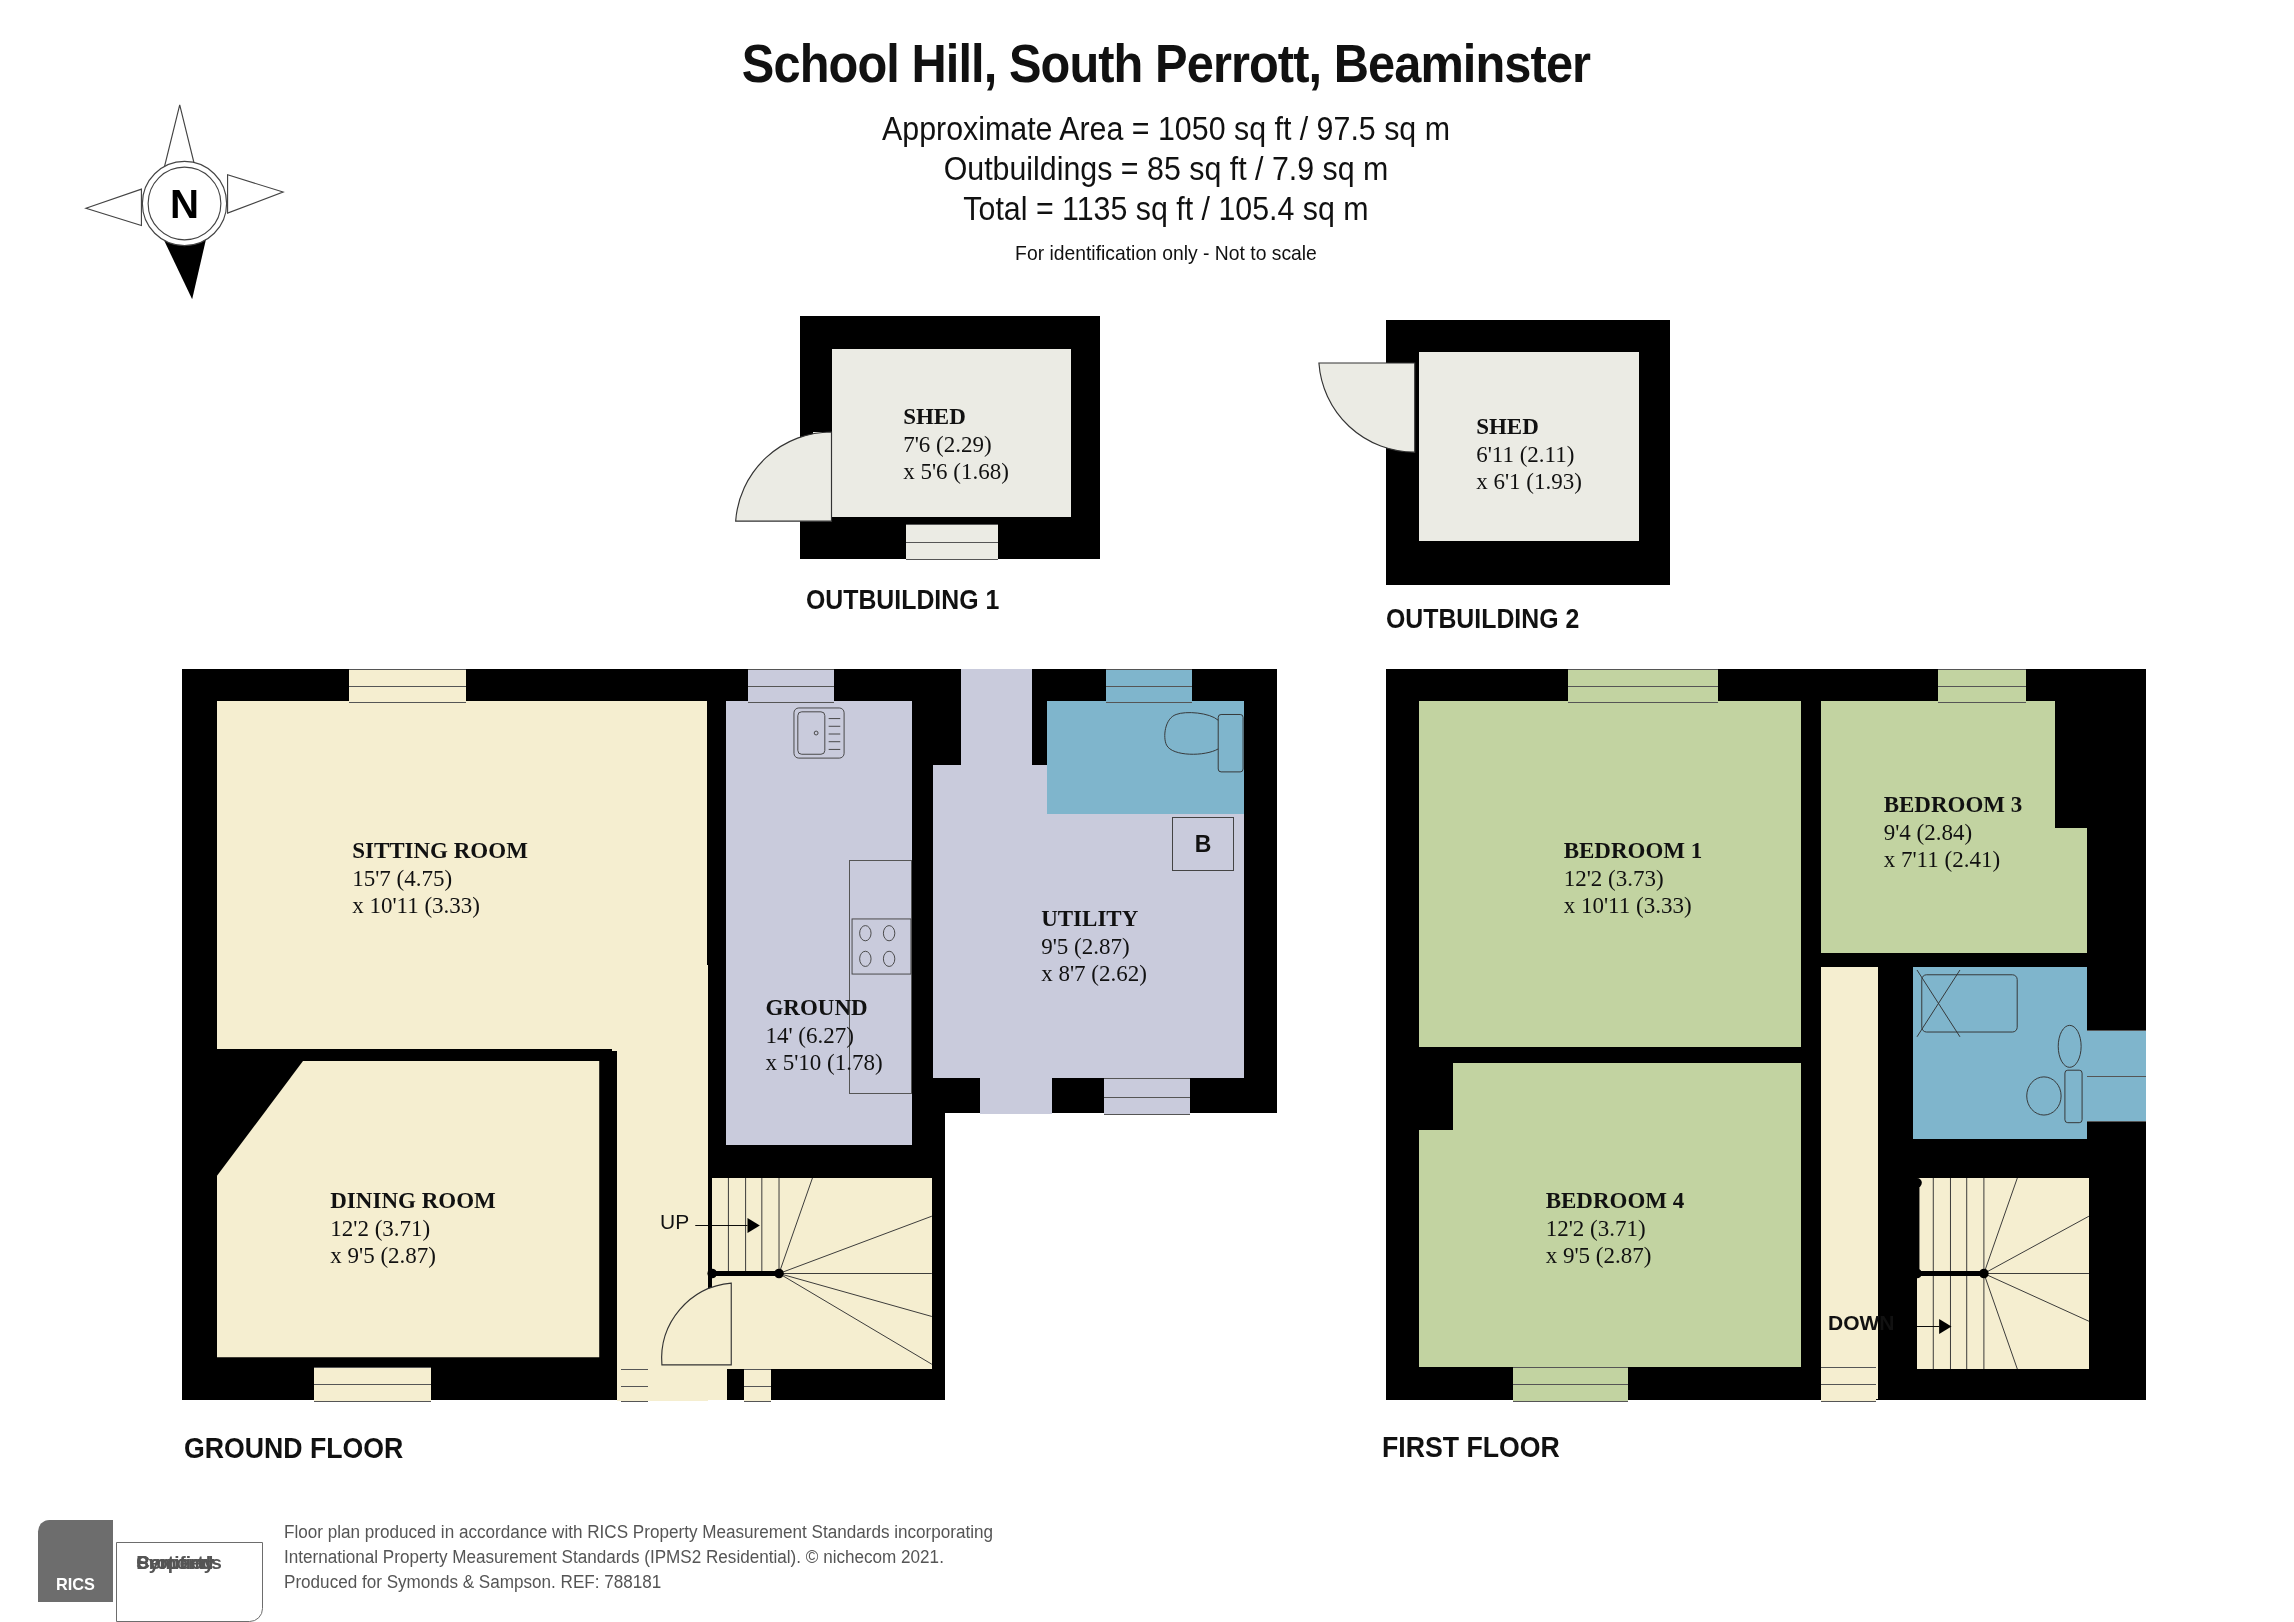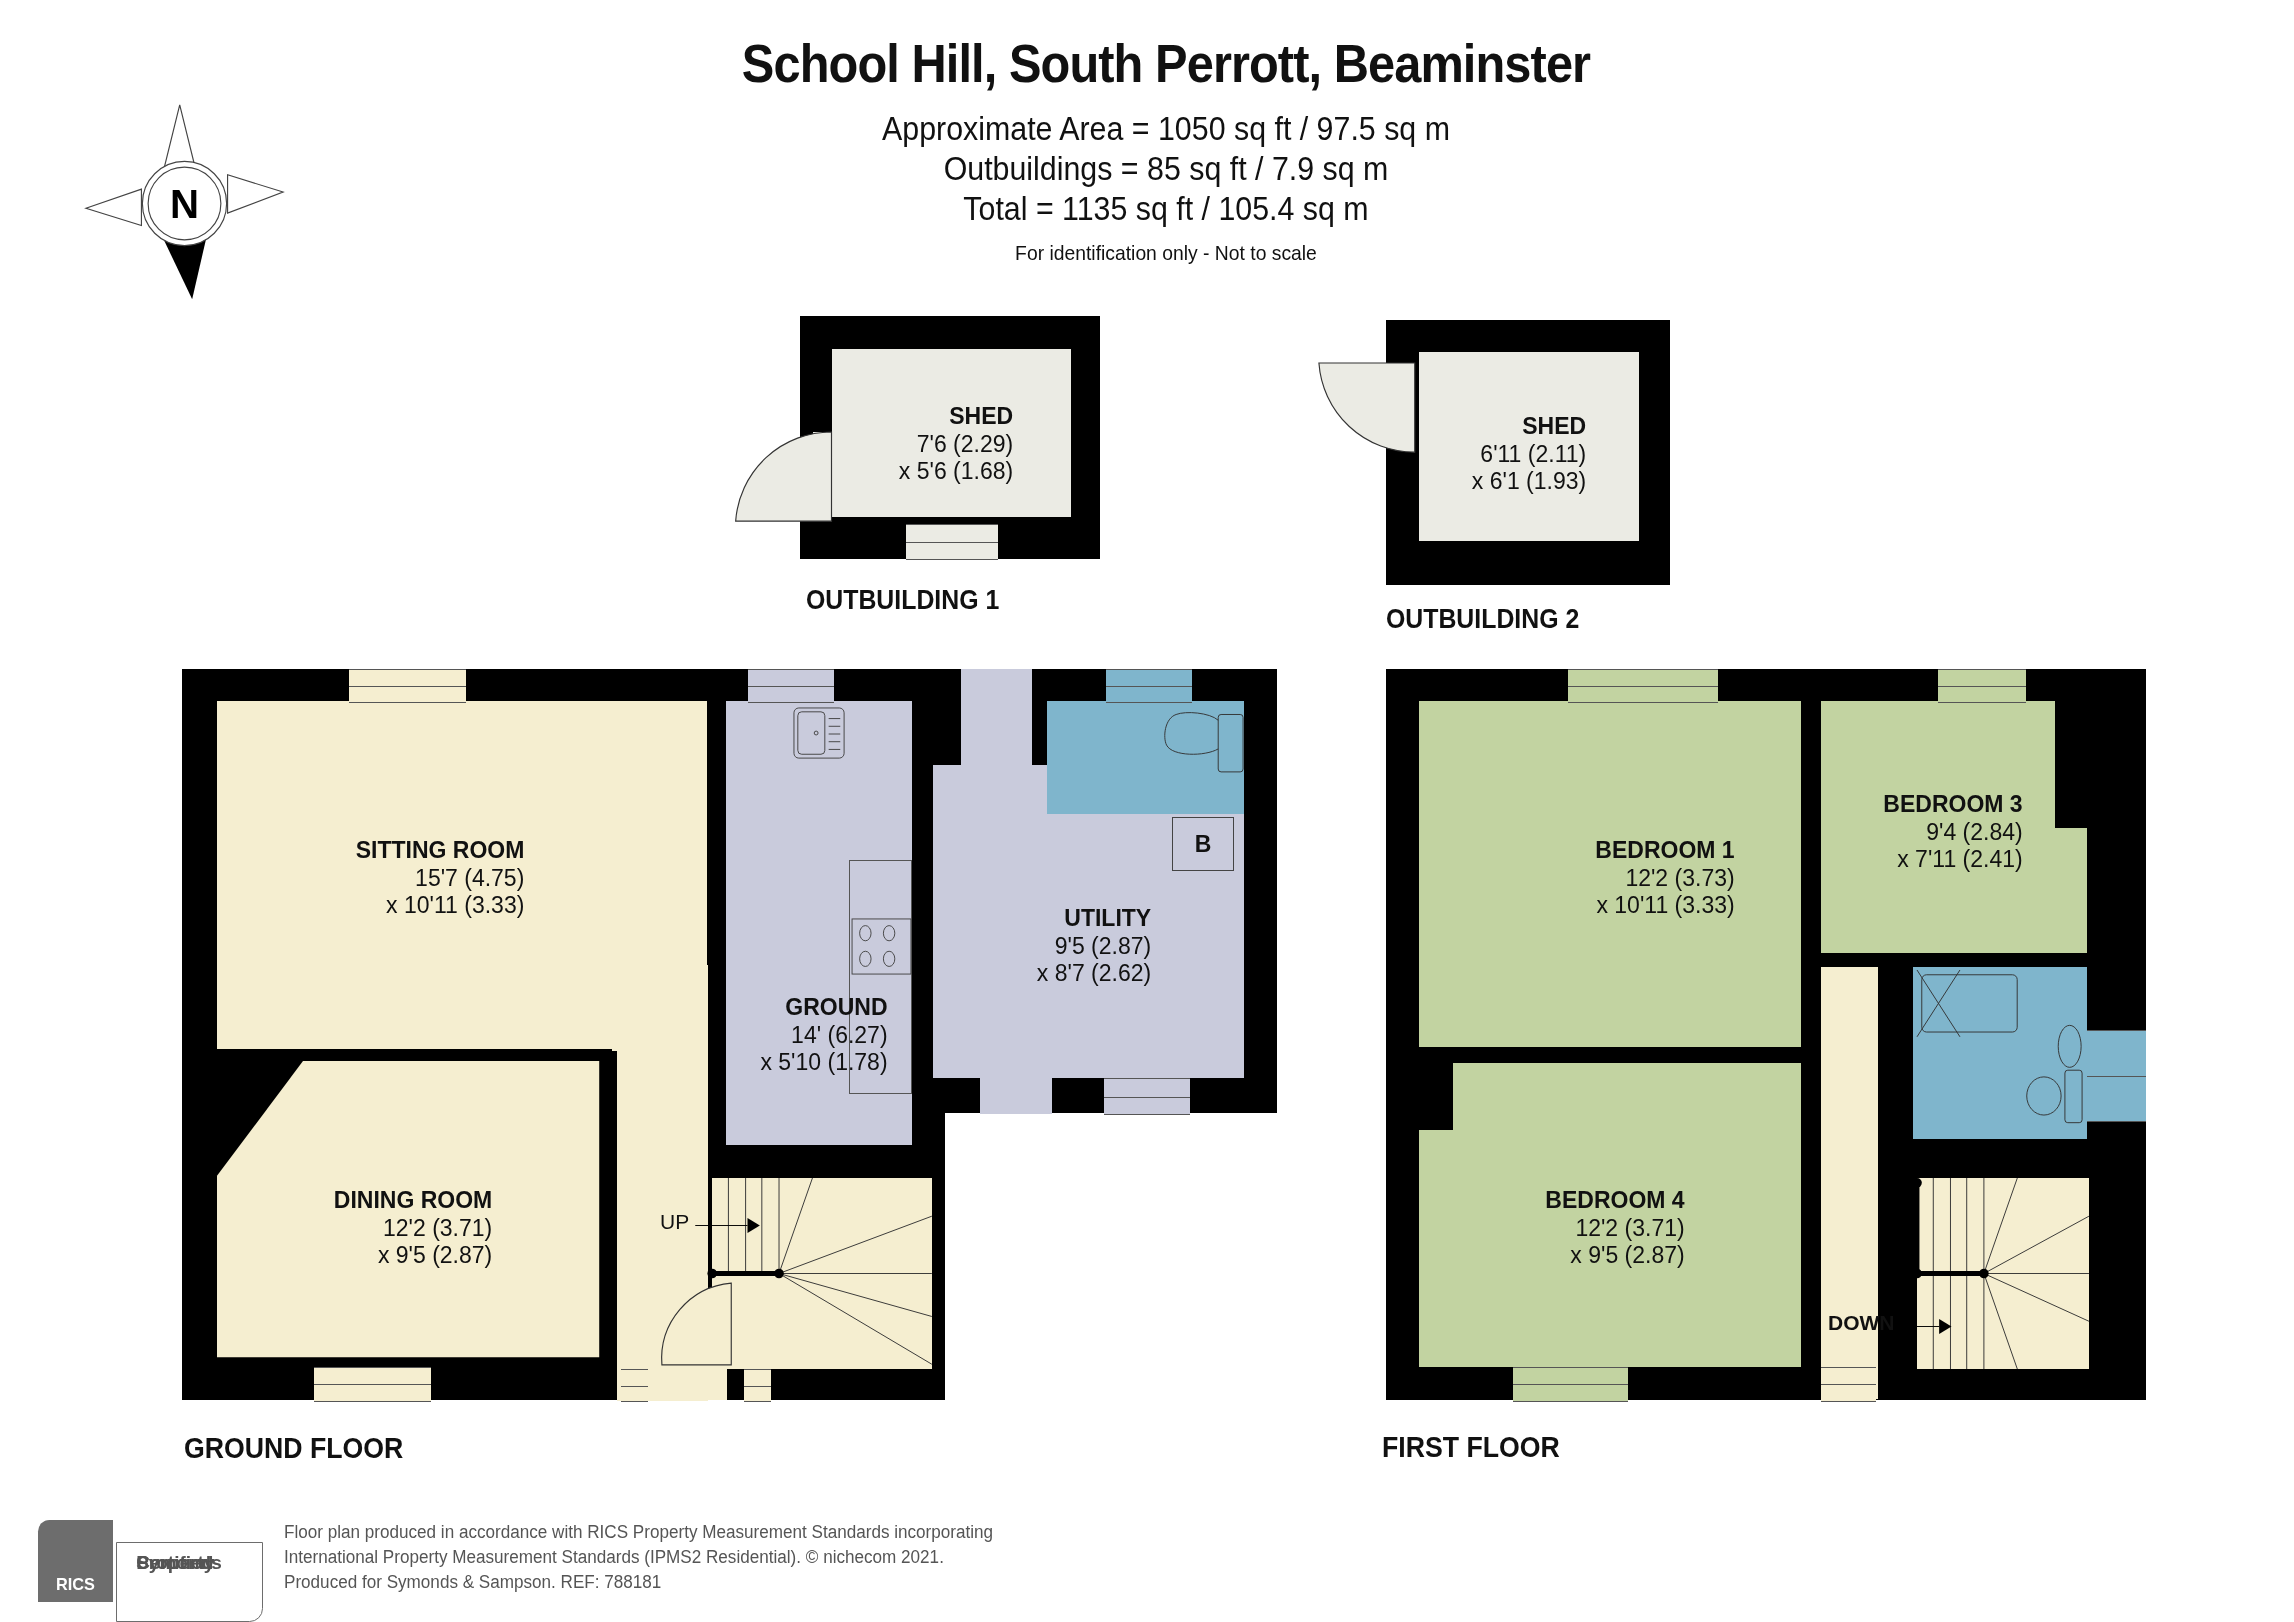--- a/index.html
+++ b/index.html
@@ -3,21 +3,21 @@
 <meta charset="utf-8">
 <style>
   html,body{margin:0;padding:0;background:#fff;}
   body{width:2294px;height:1622px;position:relative;overflow:hidden;font-family:"Liberation Sans",sans-serif;color:#111;}
   .abs{position:absolute;}
   .title{left:0;width:2332px;top:32.5px;text-align:center;font-weight:bold;font-size:53px;letter-spacing:-1px;transform:scaleX(0.92);transform-origin:1166px 0;}
   .sub{left:0;width:2332px;text-align:center;font-size:33px;transform:scaleX(0.92);transform-origin:1166px 0;}
   .note{left:0;width:2332px;text-align:center;font-size:21px;transform:scaleX(0.92);transform-origin:1166px 0;}
   .wall{position:absolute;background:#000;}
   .room{position:absolute;}
-  .label{position:absolute;text-align:right;line-height:1.2;font-size:23px;transform:translate(-50%,-50%);white-space:nowrap;}
+  .label{position:absolute;text-align:left;line-height:1.2;font-size:23px;transform:translate(-50%,-50%);white-space:nowrap;font-family:Liberation Serif, serif;}
   .label .nm{font-weight:bold;font-size:23px;display:block;}
   .label .dm{display:block;}
   .floor-label{position:absolute;font-weight:bold;font-size:29px;transform:scaleX(0.92);transform-origin:0 0;}
   .win{position:absolute;border-top:1px solid #555;border-bottom:1px solid #555;}
   .win::after{content:"";position:absolute;left:0;right:0;top:50%;border-top:1px solid #555;}
   svg{position:absolute;overflow:visible;}
   .footer-text{position:absolute;left:284px;top:1520px;font-size:18px;color:#555;line-height:25px;transform:scaleX(0.95);transform-origin:0 0;}
   .rics{position:absolute;left:38px;top:1520px;width:229px;height:82px;}
   .rics .dark{position:absolute;left:0;top:0;width:75px;height:82px;background:#6d6d6d;border-radius:11.5px 0 0 0;}
   .rics .dark span{position:absolute;bottom:7.6px;left:0;width:75px;text-align:center;color:#fff;font-weight:bold;font-size:16.3px;}
@@ -226,21 +226,21 @@
     <circle cx="0" cy="5" r="5"></circle>
       <circle cx="0" cy="100" r="5"></circle>
       <circle cx="70" cy="100" r="5"></circle>
   </svg>
   <div class="win" style="left:1821px;top:1367px;width:55px;height:32.5px;background:#f5eed0;"></div>
   <div class="abs" style="left:1828px;top:1311px;font-weight:bold;font-size:21px;">DOWN</div>
   <svg style="left:1899px;top:1317px" width="67" height="19" viewBox="0 0 70 20">
     <line x1="0" y1="10" x2="42" y2="10" stroke="#000" stroke-width="1"></line>
       <polygon points="42,2 55,10 42,18"></polygon>
   </svg>
-  <div class="label" style="left:1633px;top:878px;margin-left:32px;">
+  <div class="label" style="left:1633px;top:878px;">
     <span class="nm">BEDROOM 1</span>
     <span class="dm">12'2 (3.73)</span>
     <span class="dm">x 10'11 (3.33)</span>
   </div>
   <div class="label" style="left:1953px;top:832px;">
     <span class="nm">BEDROOM 3</span>
     <span class="dm">9'4 (2.84)</span>
     <span class="dm">x 7'11 (2.41)</span>
   </div>
   <div class="label" style="left:1615px;top:1228px;">

